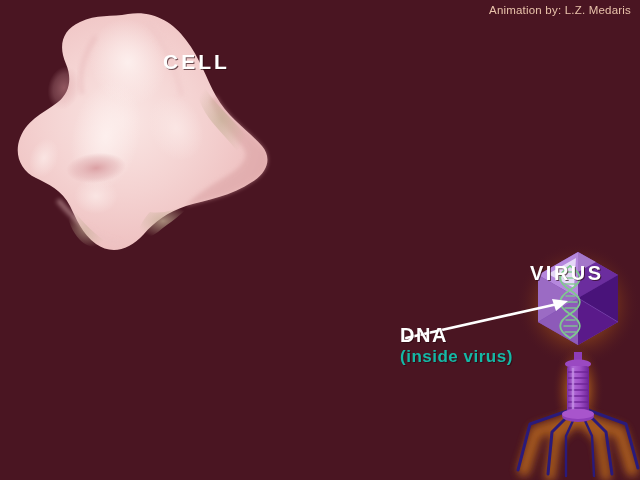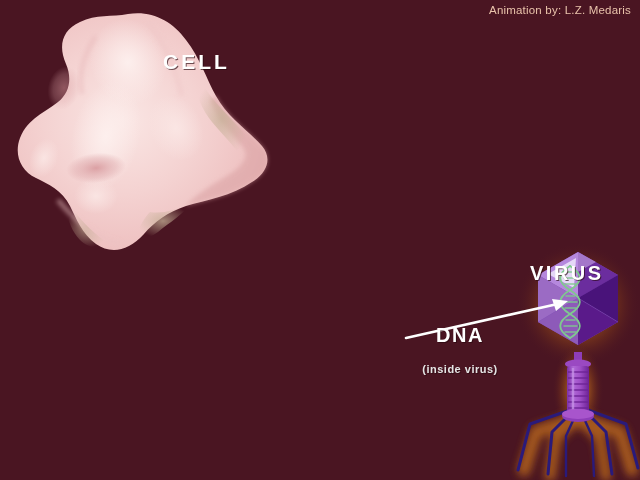--- a/index.html
+++ b/index.html
@@ -42,43 +42,42 @@
   }
   #label-virus {
     left: 530px;
     top: 224px;
     font-size: 20px;
     letter-spacing: 2.5px;
     margin-top: 38px;
   }
   #label-dna-wrap {
     position: absolute;
-    left: 392px;
+    left: 400px;
     top: 325px;
-    text-align: center;
     width: 136px;
     pointer-events: none;
   }
   #label-dna-wrap .line1 {
     display: block;
     color: #ffffff;
     font-weight: bold;
     font-size: 20px;
     letter-spacing: 1.5px;
     line-height: 20px;
     text-shadow: 1px 1px 0 rgba(40,8,16,0.65);
   }
   #label-dna-wrap .line2 {
     display: block;
-    color: #e5e5e5;
+    color: #14b8a6;
     font-weight: bold;
-    font-size: 11px;
+    font-size: 17px;
     letter-spacing: 0.5px;
     line-height: 20px;
-    margin-top: 14px;
+    margin-top: 2px;
     text-shadow: 1px 1px 0 rgba(40,8,16,0.65);
   }
   #credit {
     position: absolute;
     right: 9px;
     top: 4px;
     color: #e9c3ab;
     font-size: 11.5px;
     letter-spacing: 0.2px;
     white-space: nowrap;

